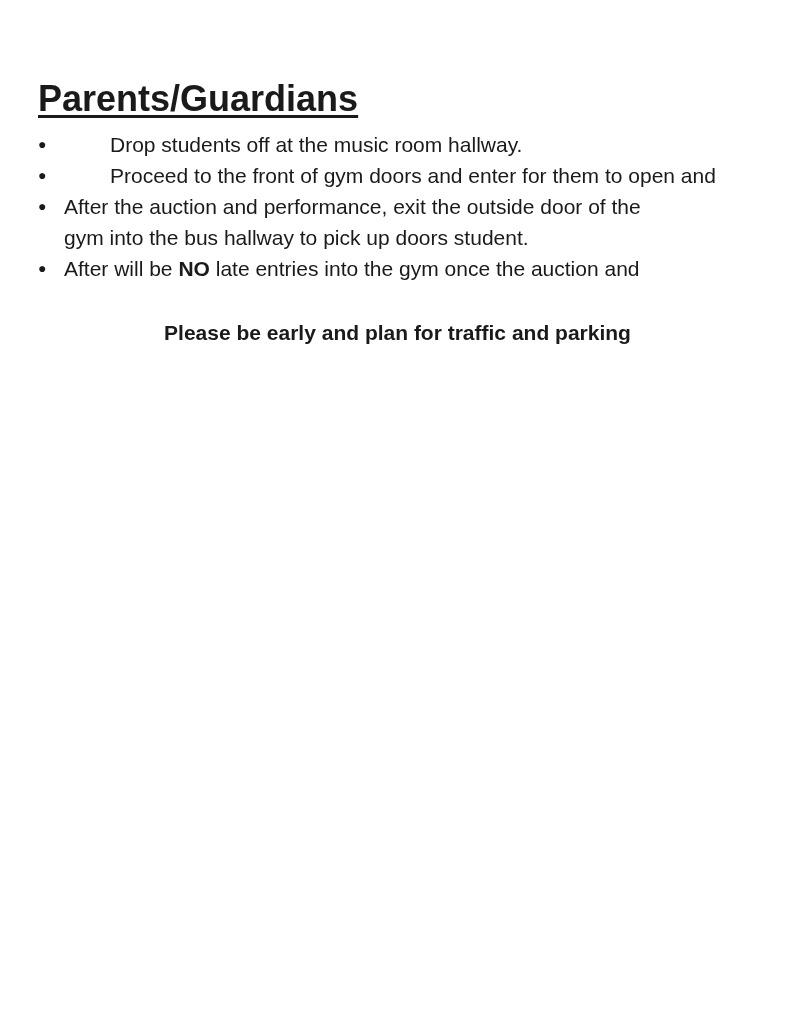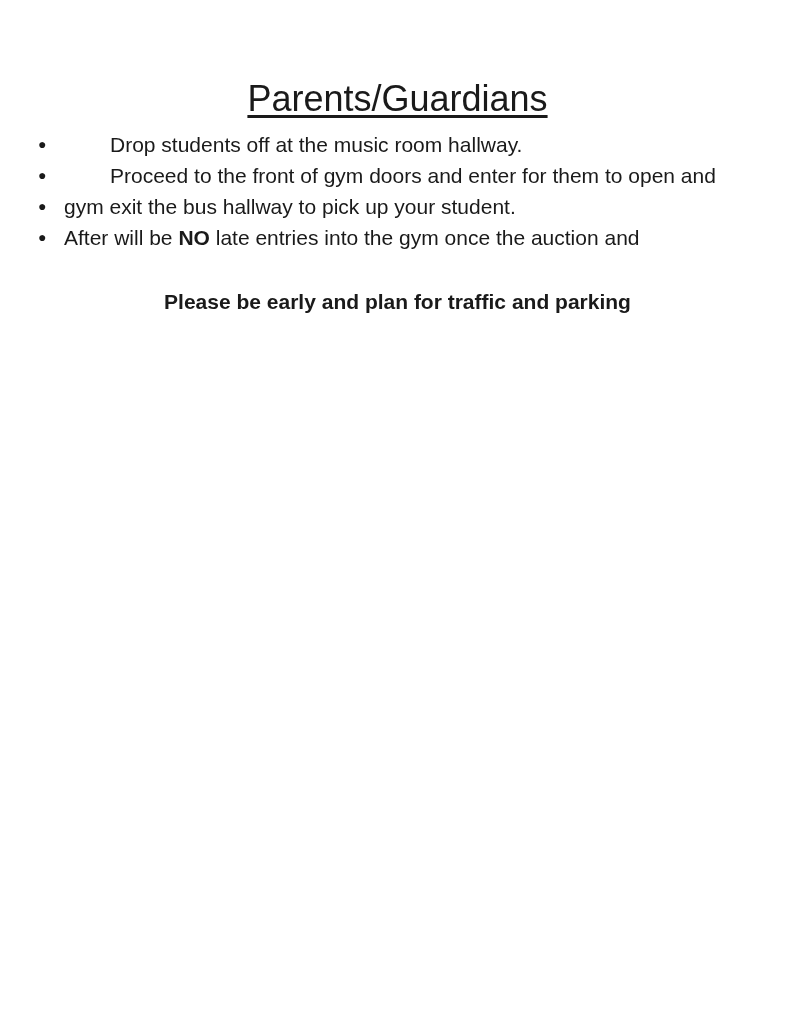--- a/index.html
+++ b/index.html
@@ -11,23 +11,22 @@
     color: #1a1a1a;
     overflow: hidden;
   }
   .page {
     width: 791px;
     height: 1024px;
     padding: 78px 34px 0 38px;
     background: #ffffff;
   }
   .title {
-    text-align: center;
     font-size: 36px;
-    font-weight: 400;
+    font-weight: 700;
     text-decoration: underline;
     text-decoration-thickness: 3px;
     text-underline-offset: 4px;
     margin-bottom: 9px;
   }
   .bullets {
     list-style: none;
     font-size: 21px;
     line-height: 31px;
   }
@@ -71,21 +70,22 @@
     <li class="bullet">
       <span class="marker">●</span>
       <div class="btext pad">
         <div class="line">Proceed to the front of gym doors and enter for them to open and</div>
       </div>
     </li>
 
     <li class="bullet">
       <span class="marker">●</span>
       <div class="btext">
-        <div class="line">gym exit the bus hallway to pick up your student.</div>
+        <div class="line">After the auction and performance, exit the outside door of the</div>
+        <div class="line">gym into the bus hallway to pick up doors student.</div>
       </div>
     </li>
 
     <li class="bullet">
       <span class="marker">●</span>
       <div class="btext">
         <div class="line"><span>After will be</span> <b>NO</b> <span>late entries into the gym once the auction and</span></div>
       </div>
     </li>
 

